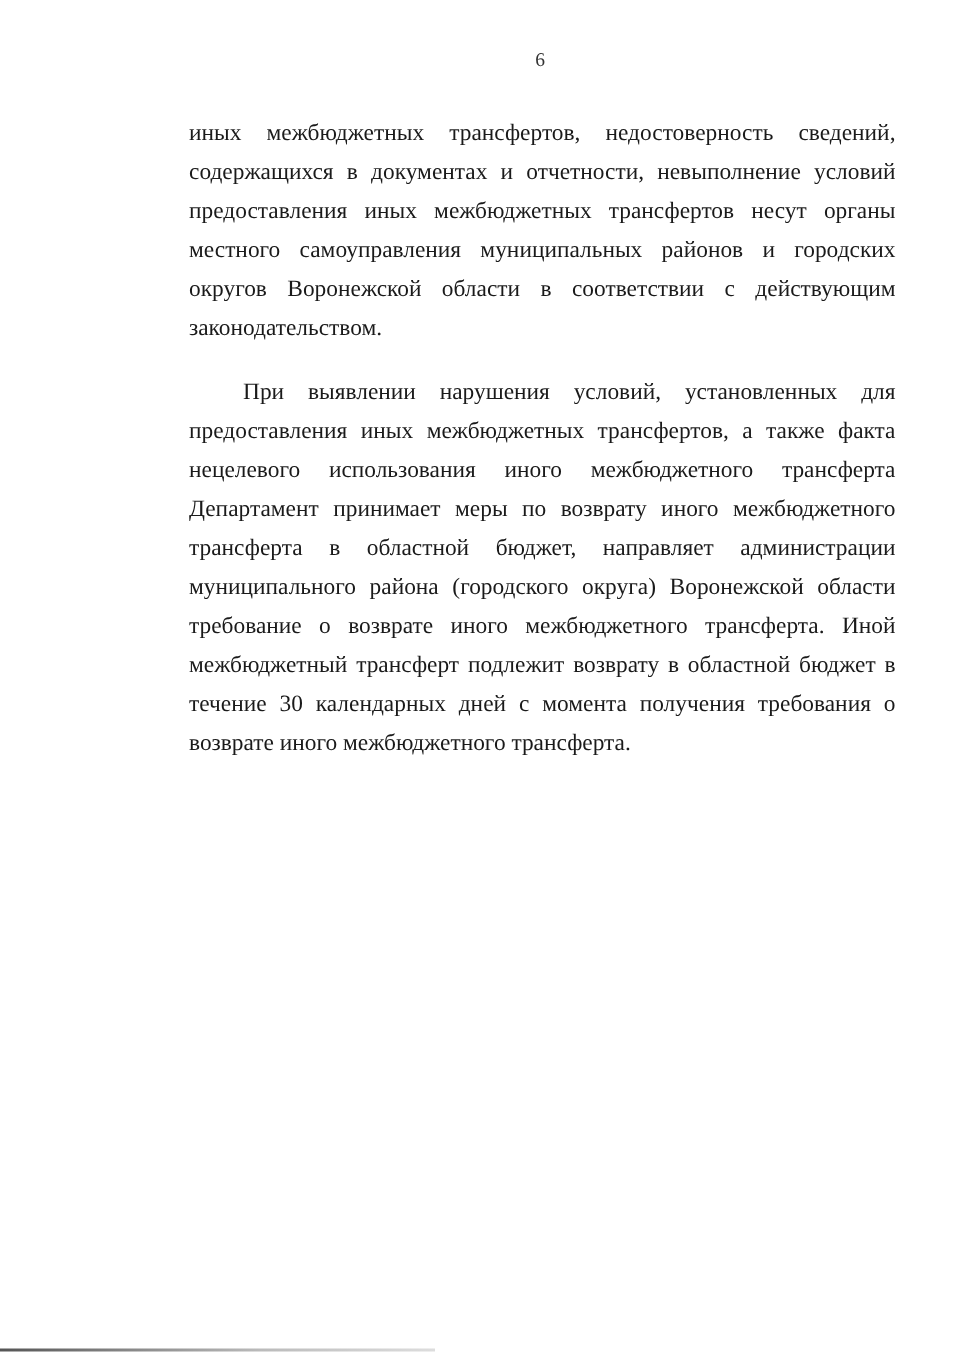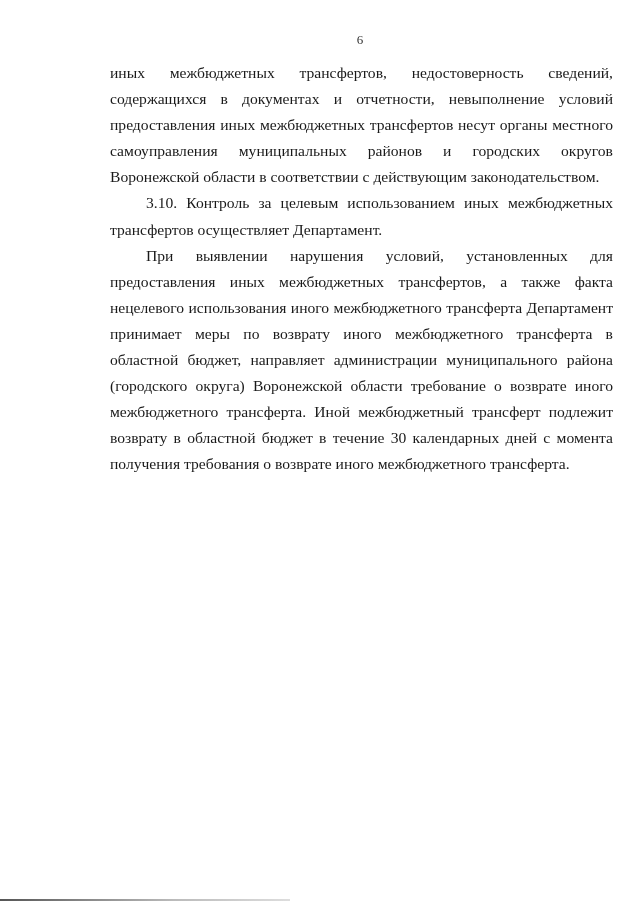--- a/index.html
+++ b/index.html
@@ -26,21 +26,21 @@
     }
     .text-column {
       position: absolute;
       top: 60px;
       left: 110px;
       width: 503px;
       font-size: 15.6px;
       line-height: 26.1px;
     }
     .para {
-      margin: 0;
+      margin: 16px;
       text-align: justify;
       text-align-last: left;
       hyphens: none;
     }
     .para.indent {
       text-indent: 36px;
     }
     .scan-line {
       position: absolute;
       left: 0;
@@ -50,17 +50,16 @@
       background: linear-gradient(to right, #555 0%, #888 30%, #bbb 60%, #ddd 100%);
     }
   </style>
 </head>
 <body>
 
 <div class="page-number">6</div>
 
 <div class="text-column">
   <p class="para">иных межбюджетных трансфертов, недостоверность сведений, содержащихся в документах и отчетности, невыполнение условий предоставления иных межбюджетных трансфертов несут органы местного самоуправления муниципальных районов и городских округов Воронежской области в соответствии с действующим законодательством.</p>
-  <p class="para indent">3.10. Контроль за целевым использованием иных межбюджетных трансфертов осуществляет Департамент.</p>
   <p class="para indent">При выявлении нарушения условий, установленных для предоставления иных межбюджетных трансфертов, а также факта нецелевого использования иного межбюджетного трансферта Департамент принимает меры по  возврату иного межбюджетного трансферта в областной бюджет, направляет администрации муниципального района (городского округа) Воронежской области требование о возврате иного межбюджетного трансферта. Иной межбюджетный трансферт подлежит возврату в областной бюджет в течение 30 календарных дней с момента получения требования о возврате иного межбюджетного трансферта.</p>
 </div>
 
 <div class="scan-line"></div>
 
 </body></html>

